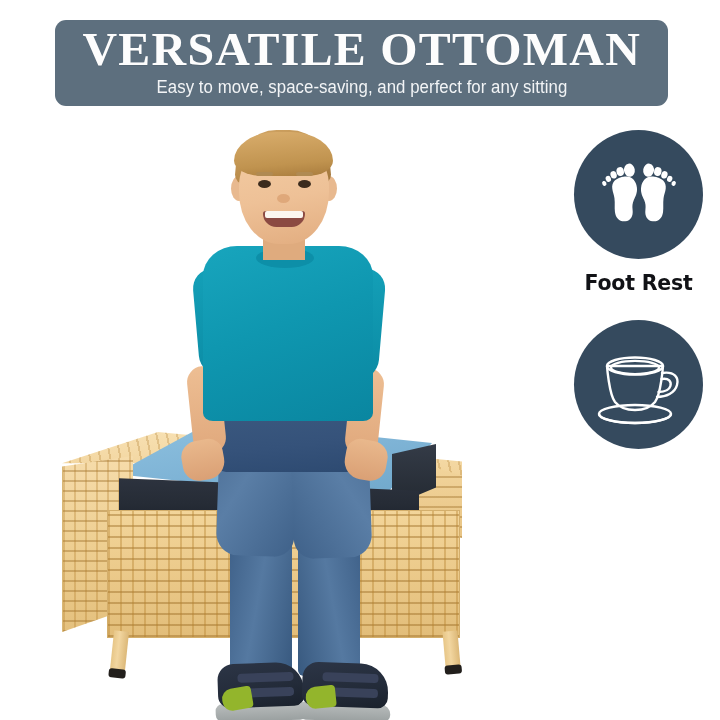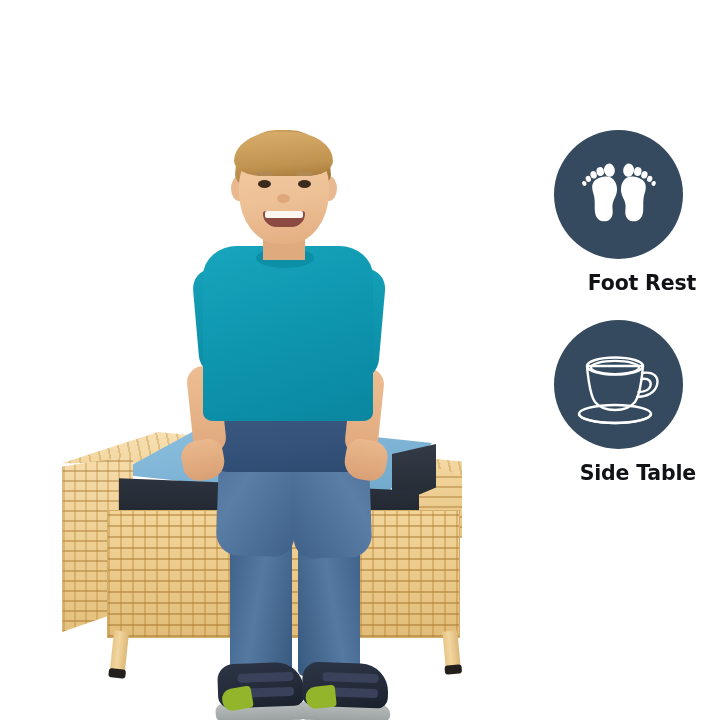--- a/index.html
+++ b/index.html
@@ -368,23 +368,23 @@
     border-radius: 4px;
   }
   .boy-shoe .strap-1 { top: 10px; }
   .boy-shoe .strap-2 { top: 25px; }
   .shoe-left  { left: 178px; top: 545px; transform: rotate(-2deg); }
   .shoe-right { left: 262px; top: 545px; transform: rotate(2deg); }
 
   
   .feature {
     position: absolute;
-    left: 541px;
+    left: 561px;
     width: 155px;
-    text-align: right;
+    text-align: center;
   }
   .feature-circle {
     position: relative;
     width: 129px;
     height: 129px;
     margin: 0 auto;
     border-radius: 50%;
     background: #354a5e;
     display: flex;
     align-items: center;
@@ -403,20 +403,24 @@
   }
   #feature-foot-rest     { top: 130px; }
   #feature-side-table    { top: 320px; }
   #feature-extra-sitting { top: 510px; }
 </style>
 </head>
 <body>
 
 <div id="page">
 
+  <div id="header-banner">
+    <div id="header-title">VERSATILE OTTOMAN</div>
+    <div id="header-subtitle">Easy to move, space-saving, and perfect for any sitting</div>
+  </div>
 
   <div id="product-photo">
 
     <div class="ottoman">
       <div class="ottoman-leg leg-back-left">
           <span class="foot"></span>
         </div>
       <div class="ottoman-rim"></div>
       <div class="cushion-top"></div>
       <div class="ottoman-side"></div>
@@ -517,17 +521,16 @@
           <ellipse cx="42" cy="23.5" rx="24" ry="6.6"></ellipse>
 
           <path d="M69 29 C82 27 86 34 84 41 C82 49 73 53 64 53"></path>
           <path d="M68.5 35 C76 33.6 78.6 38 77.4 42 C76.3 46 70.8 47.8 65.5 48"></path>
 
           <ellipse cx="42" cy="70" rx="36" ry="9"></ellipse>
           <path d="M6 70 C6 74.5 22 79 42 79 C62 79 78 74.5 78 70"></path>
         </g>
       </svg>
     </div>
-    <div class="feature-label">Side Table</div>
   </div>
 
 
 </div>
 
 </body></html>

